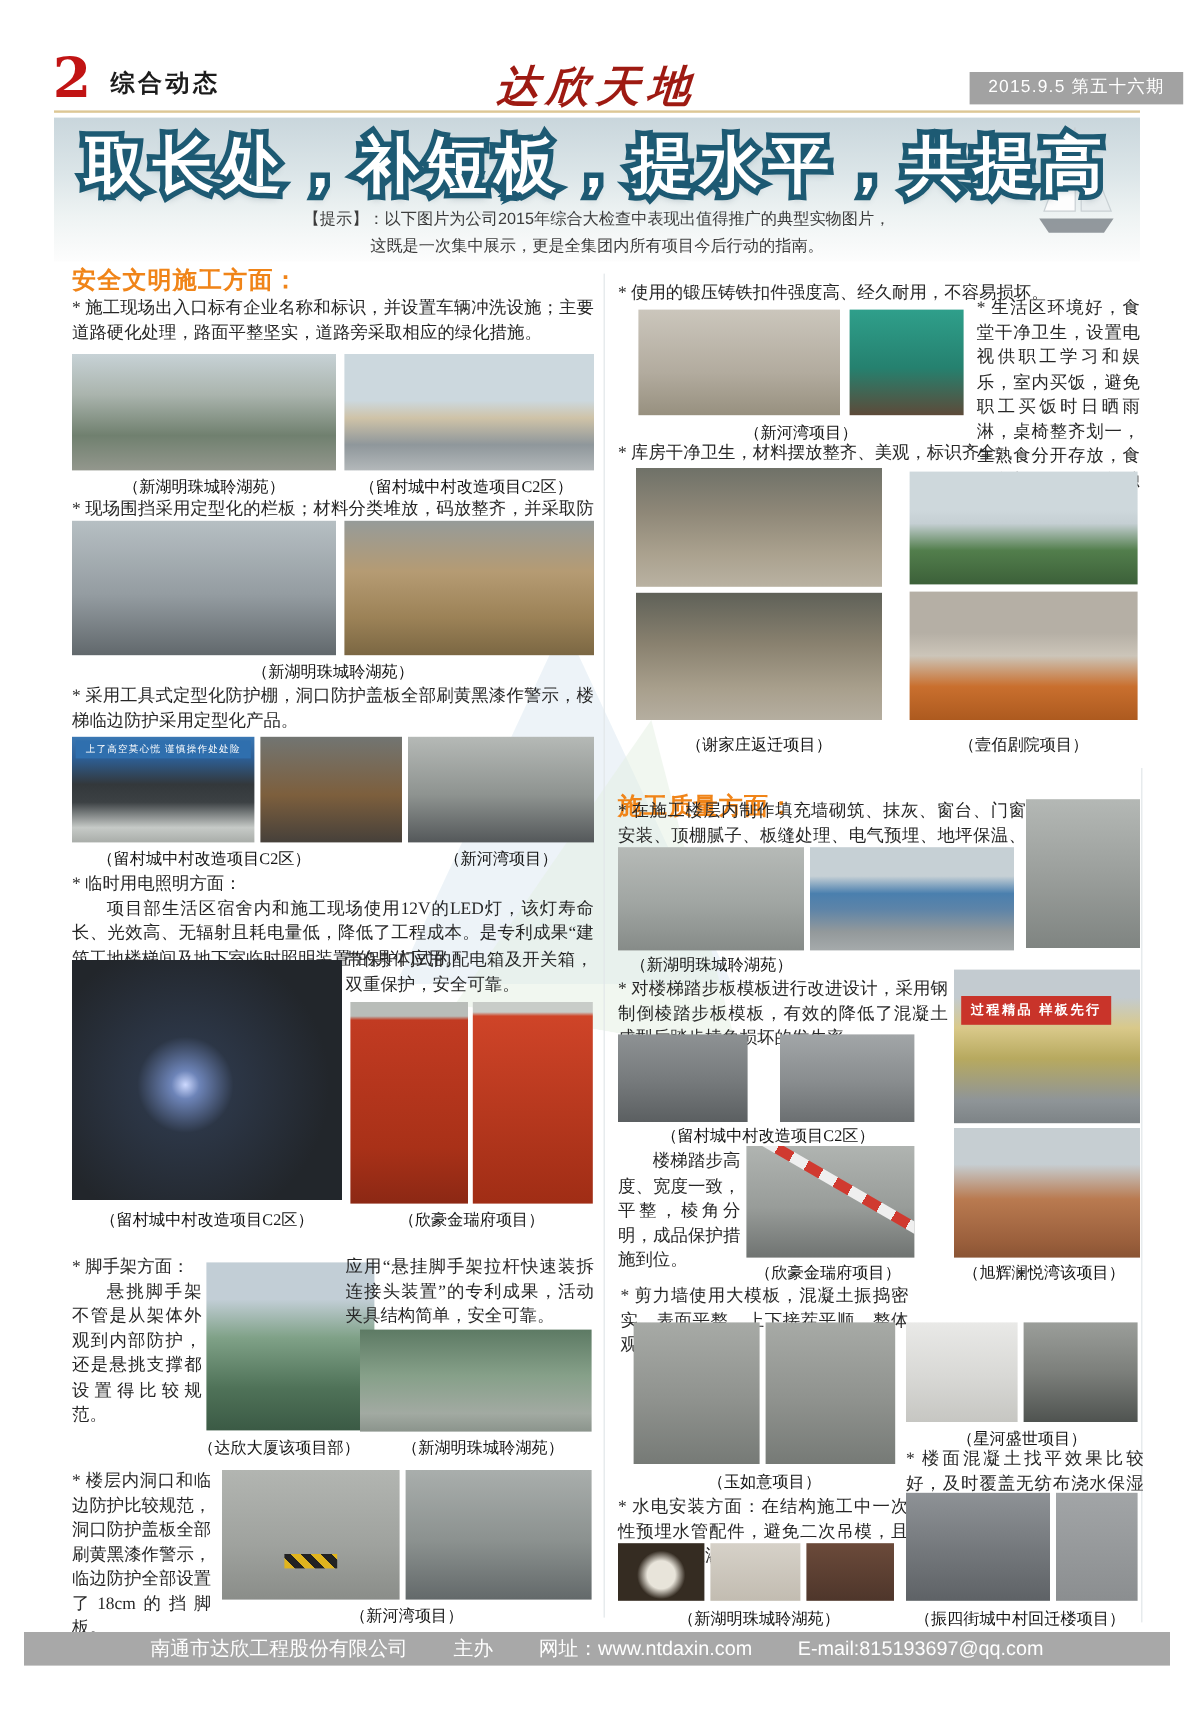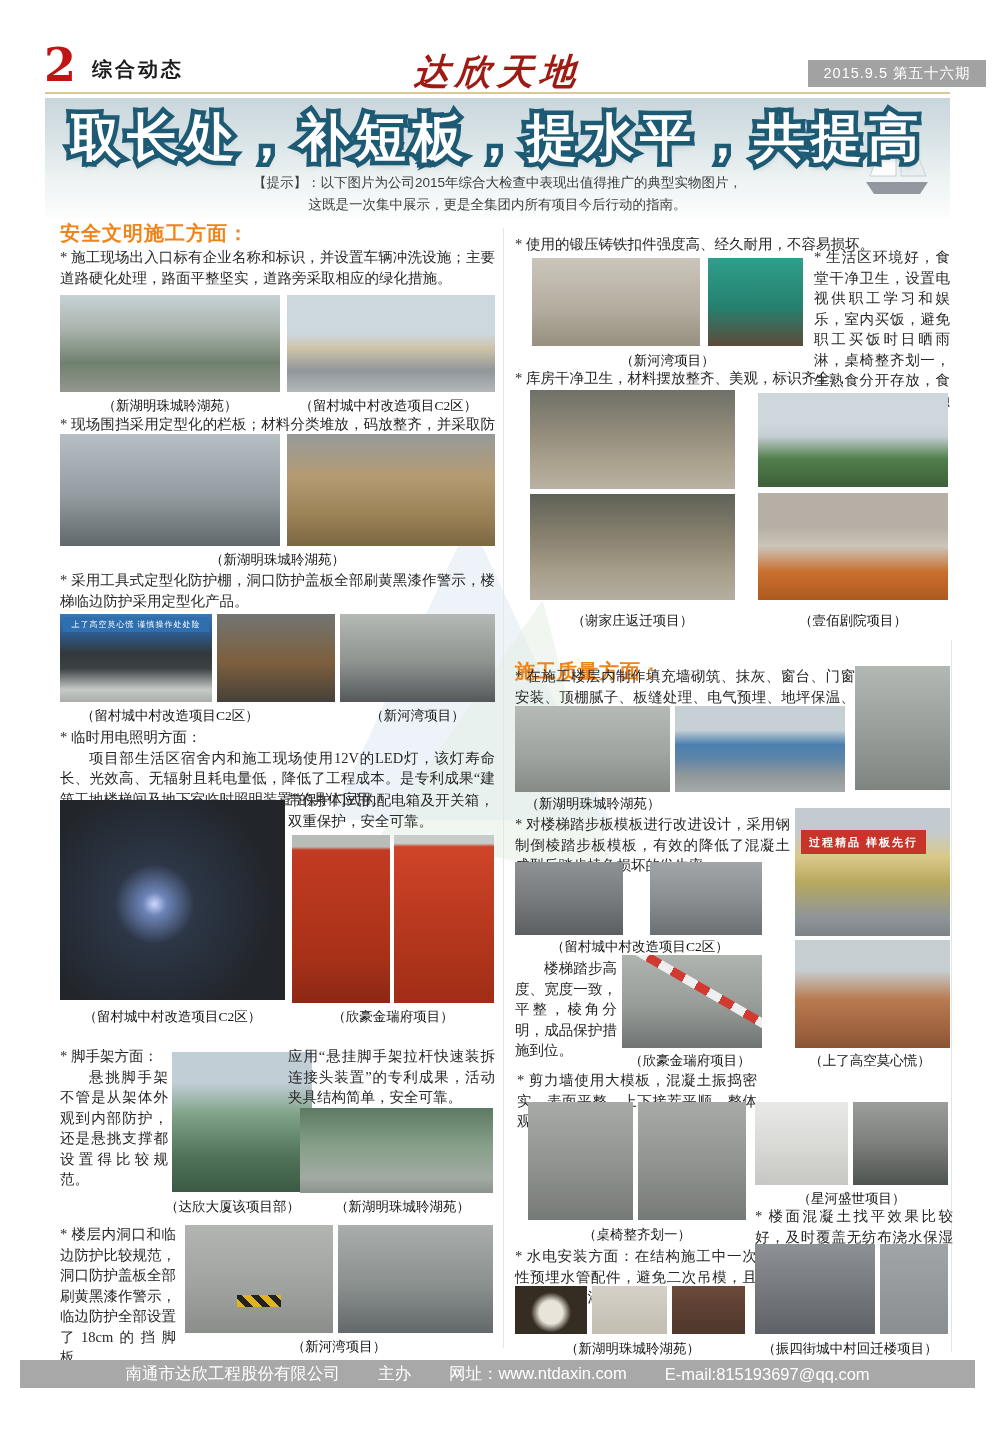--- a/index.html
+++ b/index.html
@@ -195,28 +195,28 @@
   <div class="cap" style="left:515px;top:938px;width:250px;">（留村城中村改造项目C2区）</div>
 
   <div class="txt" style="left:515px;top:958px;width:102px;">
     <div class="indent">楼梯踏步高度、宽度一致，平整，棱角分明，成品保护措施到位。</div>
   </div>
   <div class="ph g-stairsteps" style="left:622px;top:955px;width:140px;height:93px;">
     <div class="rail-stripe"></div>
   </div>
   <div class="ph g-parapet" style="left:795px;top:940px;width:155px;height:108px;"></div>
   <div class="cap" style="left:615px;top:1052px;width:150px;">（欣豪金瑞府项目）</div>
-  <div class="cap" style="left:790px;top:1052px;width:160px;">（上了高空莫心慌）</div>
+  <div class="cap" style="left:790px;top:1052px;width:160px;">（旭辉澜悦湾该项目）</div>
 
   <div class="txt" style="left:517px;top:1070px;width:240px;">* 剪力墙使用大模板，混凝土振捣密实、表面平整，上下接茬平顺，整体观感效果好。</div>
   <div class="ph g-wall" style="left:528px;top:1102px;width:105px;height:118px;"></div>
   <div class="ph g-wall" style="left:638px;top:1102px;width:108px;height:118px;"></div>
   <div class="ph g-ceilwhite" style="left:755px;top:1102px;width:93px;height:83px;"></div>
   <div class="ph g-stairdark" style="left:853px;top:1102px;width:95px;height:83px;"></div>
-  <div class="cap" style="left:528px;top:1226px;width:218px;">（桌椅整齐划一）</div>
+  <div class="cap" style="left:528px;top:1226px;width:218px;">（玉如意项目）</div>
   <div class="cap" style="left:755px;top:1190px;width:193px;font-family:Liberation Mono, monospace;">（星河盛世项目）</div>
 
   <div class="txt" style="left:755px;top:1206px;width:198px;">* 楼面混凝土找平效果比较好，及时覆盖无纺布浇水保湿养护。</div>
   <div class="txt" style="left:515px;top:1246px;width:242px;">* 水电安装方面：在结构施工中一次性预埋水管配件，避免二次吊模，且能有效防止渗漏。</div>
   <div class="ph g-fitdark" style="left:515px;top:1286px;width:72px;height:48px;"></div>
   <div class="ph g-pvc" style="left:592px;top:1286px;width:75px;height:48px;"></div>
   <div class="ph g-mesh" style="left:672px;top:1286px;width:73px;height:48px;"></div>
   <div class="ph g-slab" style="left:755px;top:1244px;width:120px;height:90px;"></div>
   <div class="ph g-slab2" style="left:880px;top:1244px;width:68px;height:90px;"></div>
   <div class="cap" style="left:515px;top:1340px;width:235px;">（新湖明珠城聆湖苑）</div>

